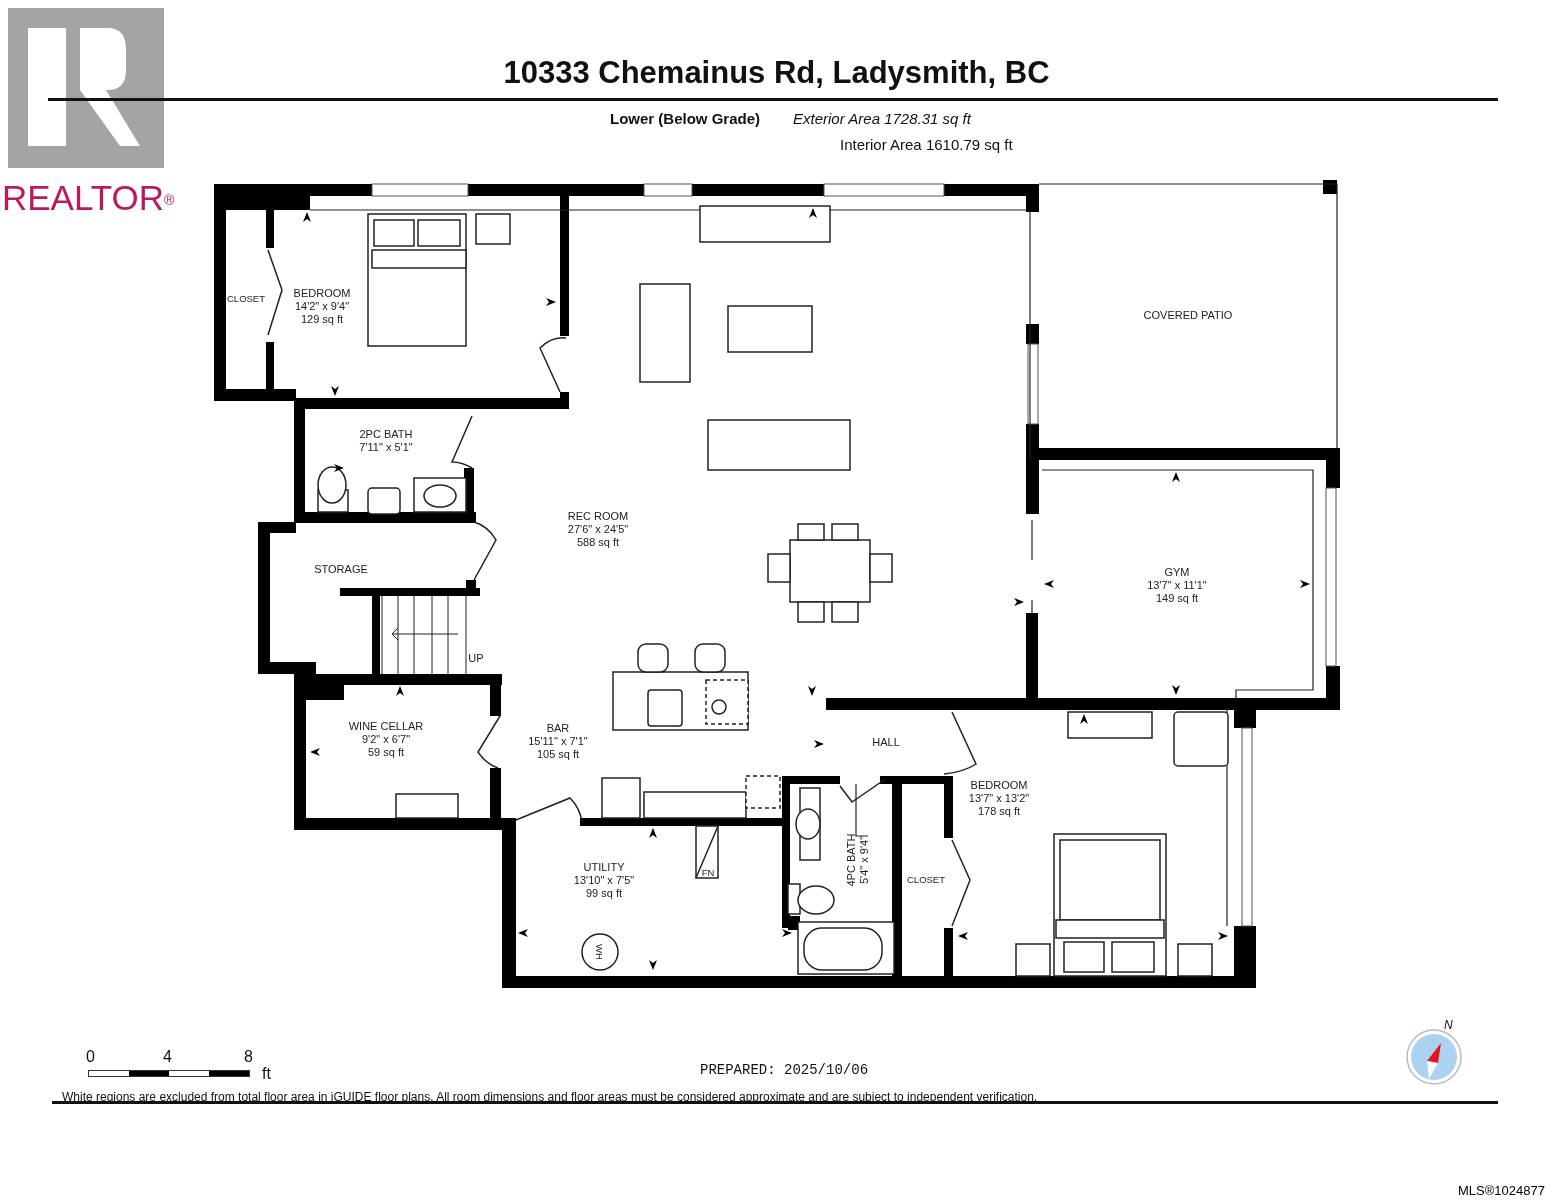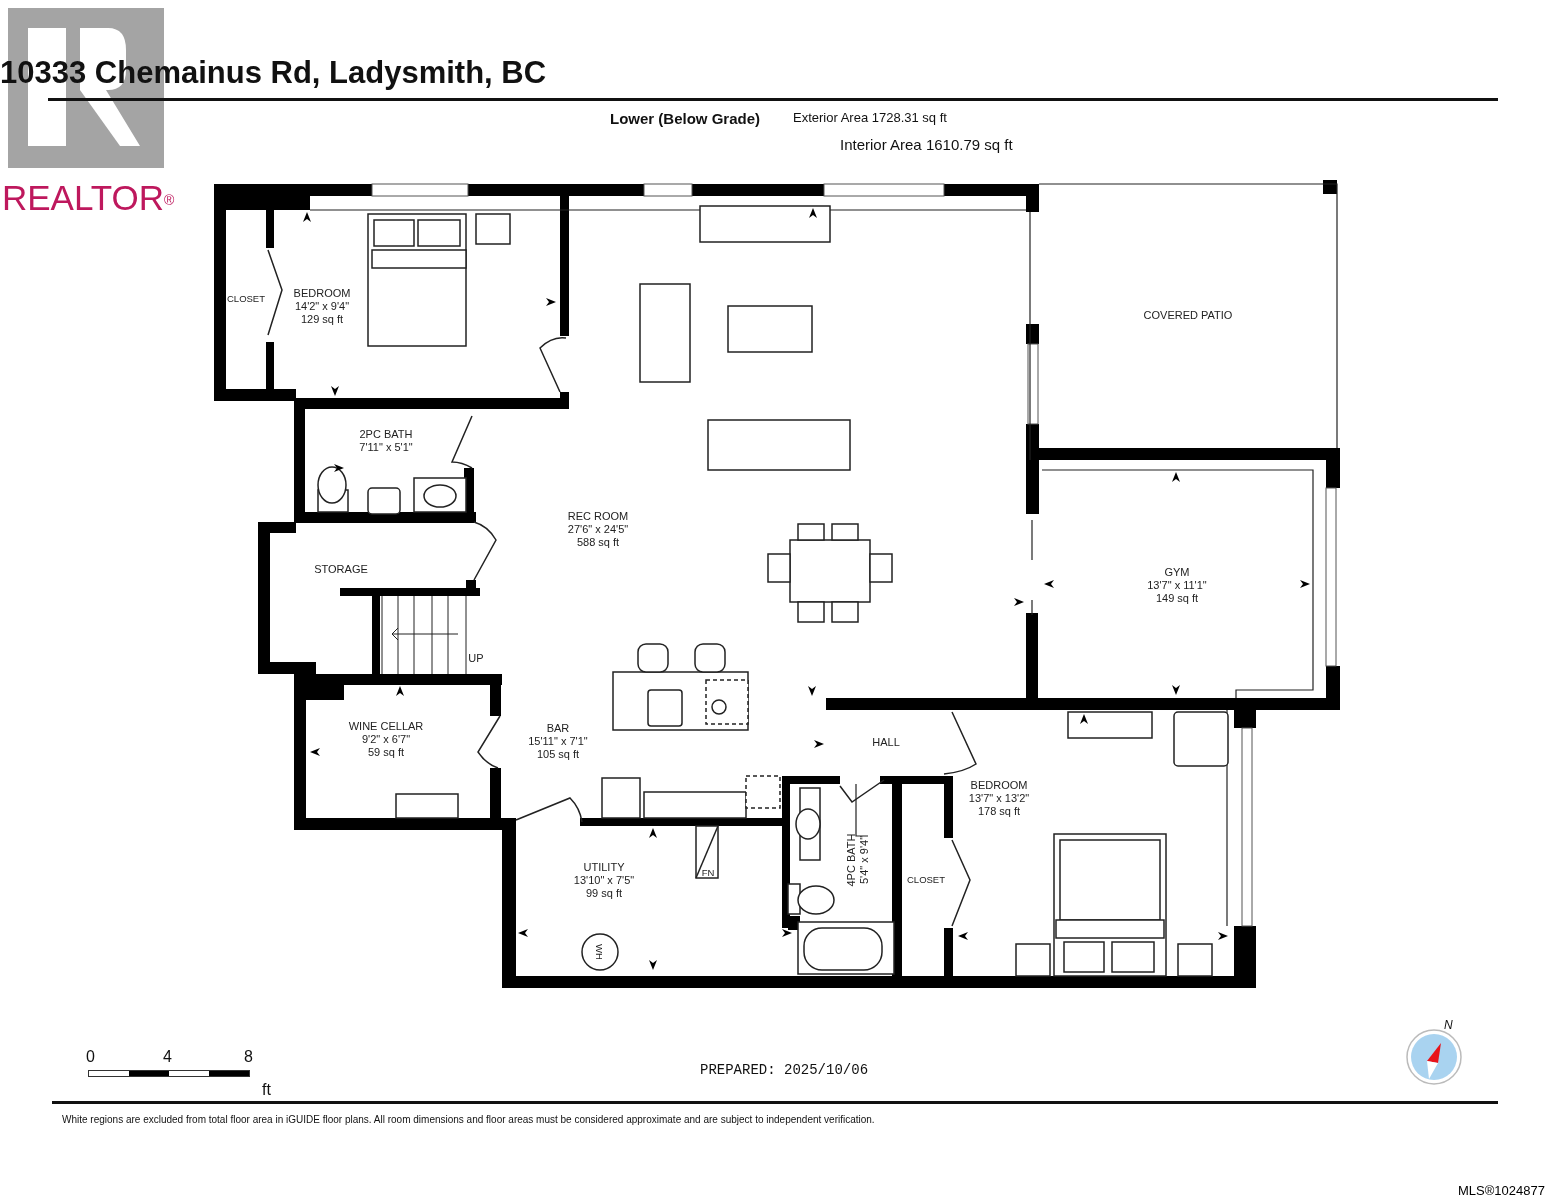--- a/index.html
+++ b/index.html
@@ -1,37 +1,37 @@
 <!DOCTYPE html>
 <html><head>
 <meta charset="utf-8">
 <style>
   html, body { margin:0; padding:0; background:#ffffff; }
   body { width:1553px; height:1200px; position:relative; overflow:hidden; font-family:"Liberation Sans", sans-serif; color:#111; }
   .abs { position:absolute; }
   #logo { left:8px; top:8px; width:156px; height:160px; background:#a4a4a4; }
   #logo-word { left:2px; top:166px; font-size:35px; color:#be185d; letter-spacing:0px; font-weight:normal; line-height:40px;margin-top:12px; }
   #logo-word sup { font-size:14px; vertical-align:top; position:relative; top:2px; }
-  #title { left:0; width:1553px; top:55px; text-align:left; font-size:31px; font-weight:bold; color:#111; }
+  #title { left:0; width:1553px; top:55px; text-align:center; font-size:31px; font-weight:bold; color:#111; }
   #title-rule { left:48px; top:98px; width:1450px; height:3px; background:#111; }
   #level { left:610px; top:110px; font-size:15px; font-weight:bold;text-align:center; }
-  #ext-area { left:793px; top:110px; font-size:13px; }
+  #ext-area { left:793px; top:110px; font-size:15px;font-style:italic; }
   #int-area { left:793px; top:136px; font-size:15px;margin-left:47px; }
   #plan { left:0; top:0; }
   .room-label { font-family:"Liberation Sans", sans-serif; font-size:11px; fill:#222; text-anchor:middle; }
   .room-label-small { font-family:"Liberation Sans", sans-serif; font-size:9.5px; fill:#222; text-anchor:middle; }
   #scale-0 { left:86px; top:1048px; font-size:16px; }
   #scale-4 { left:163px; top:1048px; font-size:16px; }
   #scale-8 { left:244px; top:1048px; font-size:16px; }
-  #scale-unit { left:262px; top:1065px; font-size:16px;margin-top:16px; }
+  #scale-unit { left:262px; top:1065px; font-size:16px; }
   #scale-bar { left:88px; top:1070px; width:162px; height:7px; border:1px solid #333; display:flex; box-sizing:border-box; }
   #scale-bar div { flex:1; }
   #prepared { left:700px; top:1062px; font-size:14px;font-family:Liberation Mono, monospace; }
   #footer-rule { left:52px; top:1101px; width:1446px; height:3px; background:#111; }
-  #disclaimer { left:62px; top:1114px; font-size:10px; }
+  #disclaimer { left:62px; top:1090px; font-size:12px; }
   #mls { left:1458px; top:1183px; font-size:13px; color:#000000; }
   #compass { left:1400px; top:1015px; }
 </style>
 </head>
 <body>
 
 <div id="logo" class="abs">
   <svg width="156" height="160" viewBox="0 0 156 160">
     <rect x="20" y="20" width="38" height="118" fill="#fff"></rect>
     <path d="M72 20 H100 Q118 20 118 42 V62 Q118 82 100 82 H98 L132 138 H72 Z" fill="#fff"></path>

